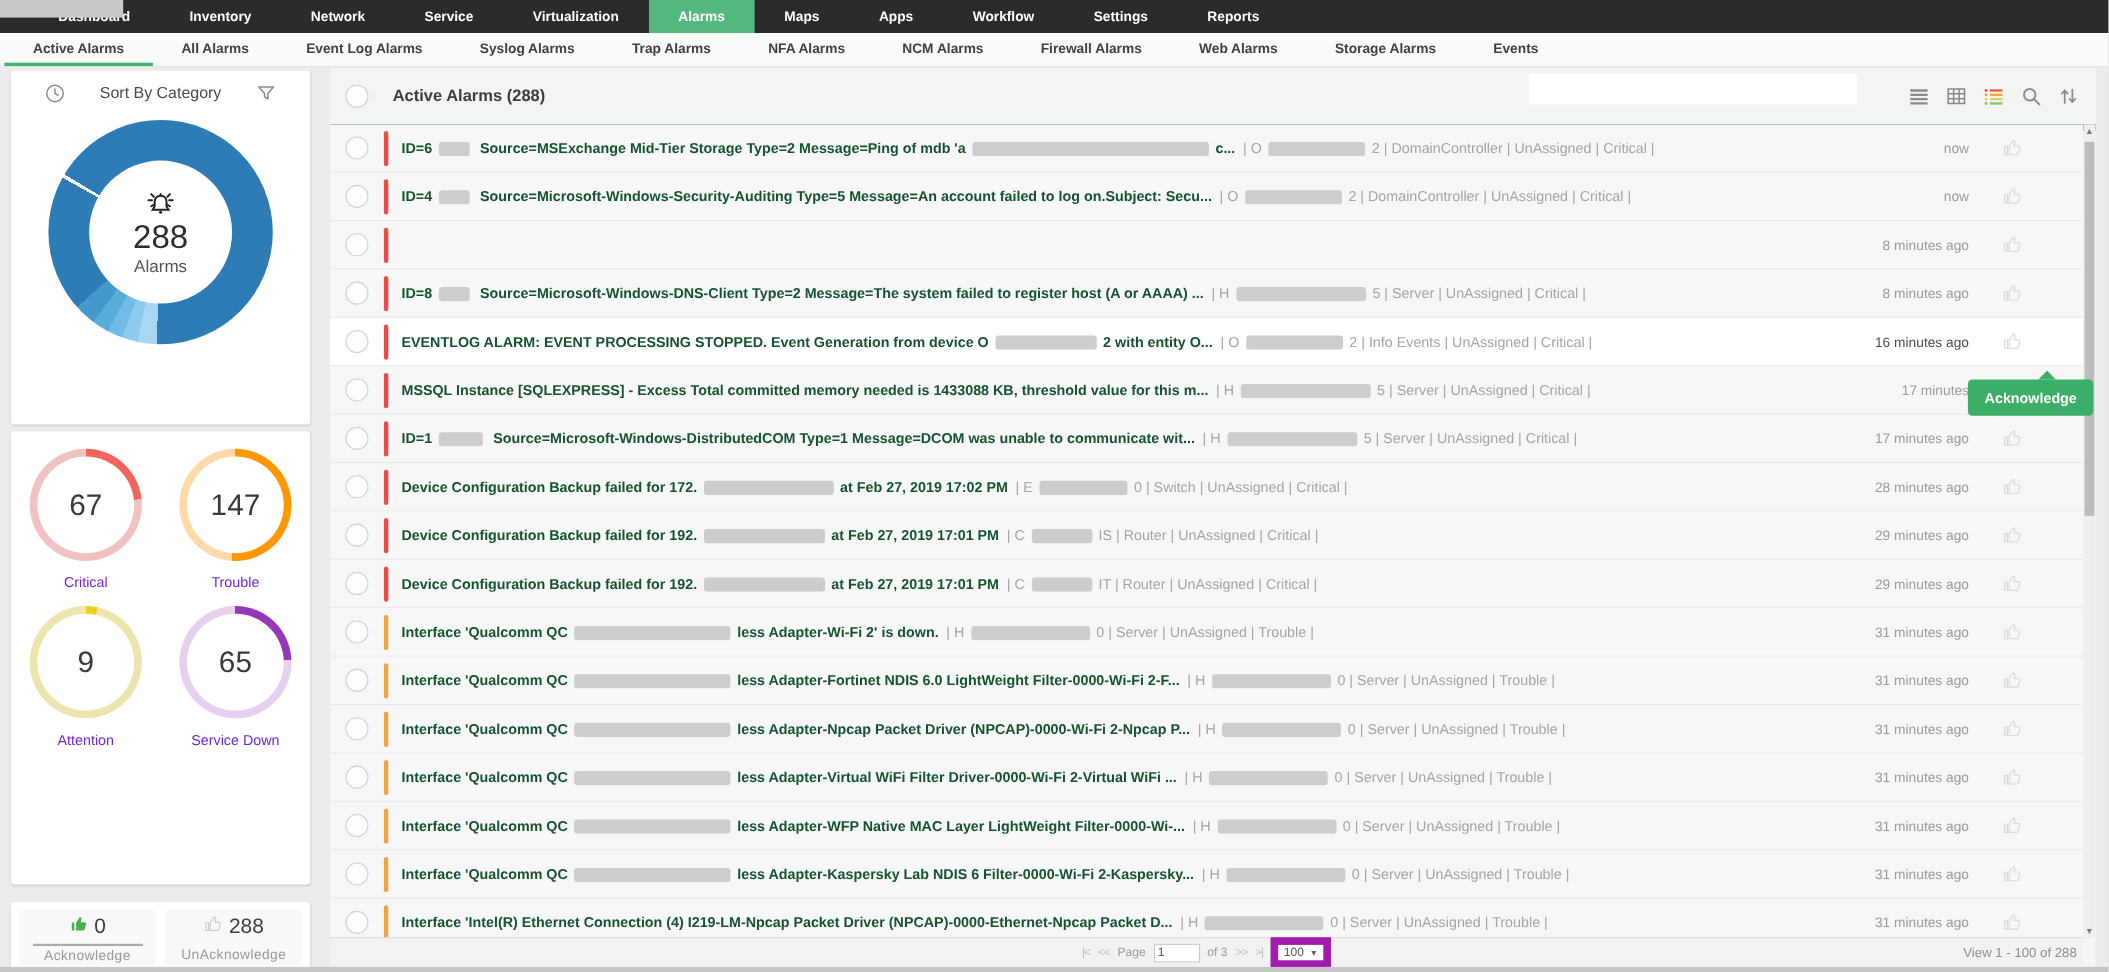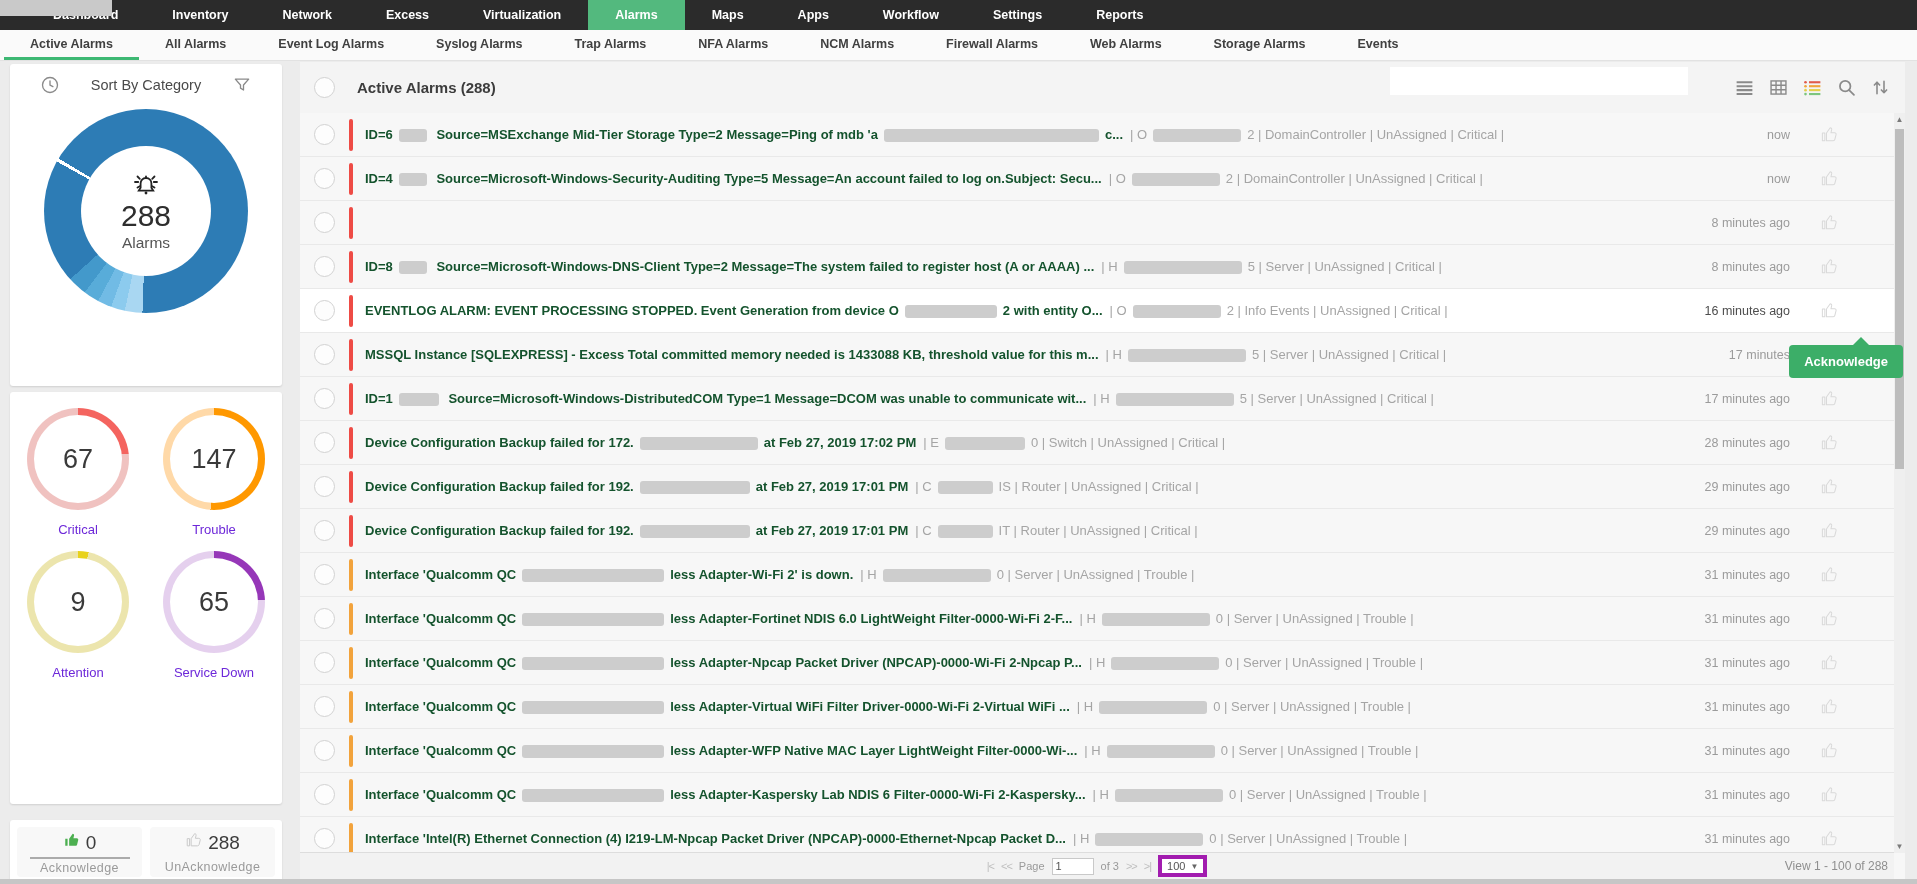--- a/index.html
+++ b/index.html
@@ -73,39 +73,39 @@
   .thumb{position:absolute;right:54px;width:20px;height:20px;color:#dadada;cursor:pointer;}
 
   .ack-tooltip{position:absolute;right:2px;top:283px;height:33px;padding:0 15px;background:#3cae68;color:#fff;
       font-size:13px;font-weight:bold;border-radius:4px;display:flex;align-items:center;z-index:8;}
   .ack-tooltip:before{content:"";position:absolute;top:-8px;right:34px;border:8px solid transparent;border-bottom-color:#3cae68;border-top:none;}
 
   .pager{position:absolute;left:0;right:11px;bottom:0;height:26px;background:#f2f2f2;border-top:1px solid #dddddd;
       display:flex;align-items:center;justify-content:center;gap:7px;font-size:11px;color:#9a9a9a;}
   .pg-arrow{color:#bfbfbf;cursor:pointer;letter-spacing:-1px;}
   .pg-input{width:34px;height:15px;border:1px solid #c9c9c9;background:#fff;font-size:11px;color:#555;text-align:left;padding:0 3px;font-family:"Liberation Sans",sans-serif;}
-  .pg-size{border:4px solid #a21caf;background:#fff;padding:1px 5px;color:#555;cursor:pointer;display:flex;gap:5px;align-items:center;}
+  .pg-size{border:7px solid #a21caf;background:#fff;padding:1px 5px;color:#555;cursor:pointer;display:flex;gap:5px;align-items:center;}
   .view-label{position:absolute;right:6px;font-size:12px;color:#8f8f8f;}
 
   .vscroll{position:absolute;right:0;top:51px;bottom:26px;width:11px;background:#efefef;}
   .vthumb{position:absolute;left:1px;right:1px;top:16px;height:340px;background:#bdbdbd;cursor:pointer;}
   .varrow{position:absolute;left:0;width:100%;text-align:center;font-size:8px;color:#7a7a7a;cursor:pointer;}
   .bottom-strip{position:absolute;left:0;right:0;bottom:0;height:5px;background:#c6c6c6;}
 </style>
 </head>
 <body>
 
 <div class="screen">
   <div class="logo-redact"></div>
 
   <div class="topnav" id="topnav">
       <div class="nav-item">Dashboard</div>
       <div class="nav-item">Inventory</div>
       <div class="nav-item">Network</div>
-      <div class="nav-item">Excess</div>
+      <div class="nav-item">Service</div>
       <div class="nav-item">Virtualization</div>
       <div class="nav-item active">Alarms</div>
       <div class="nav-item">Maps</div>
       <div class="nav-item">Apps</div>
       <div class="nav-item">Workflow</div>
       <div class="nav-item">Settings</div>
       <div class="nav-item">Reports</div>
     </div>
 
   <div class="subtabs" id="subtabs">

